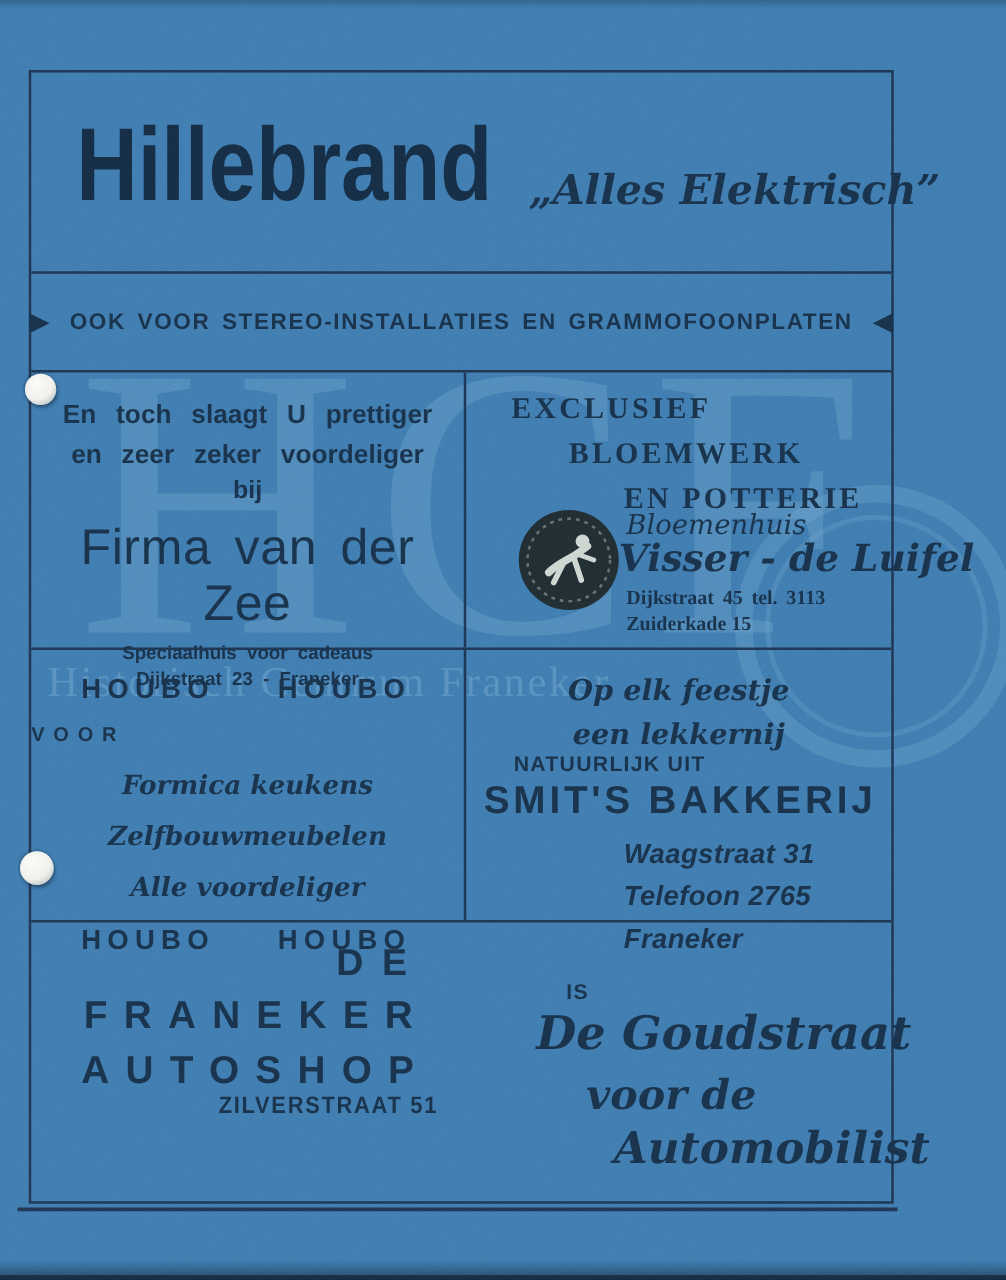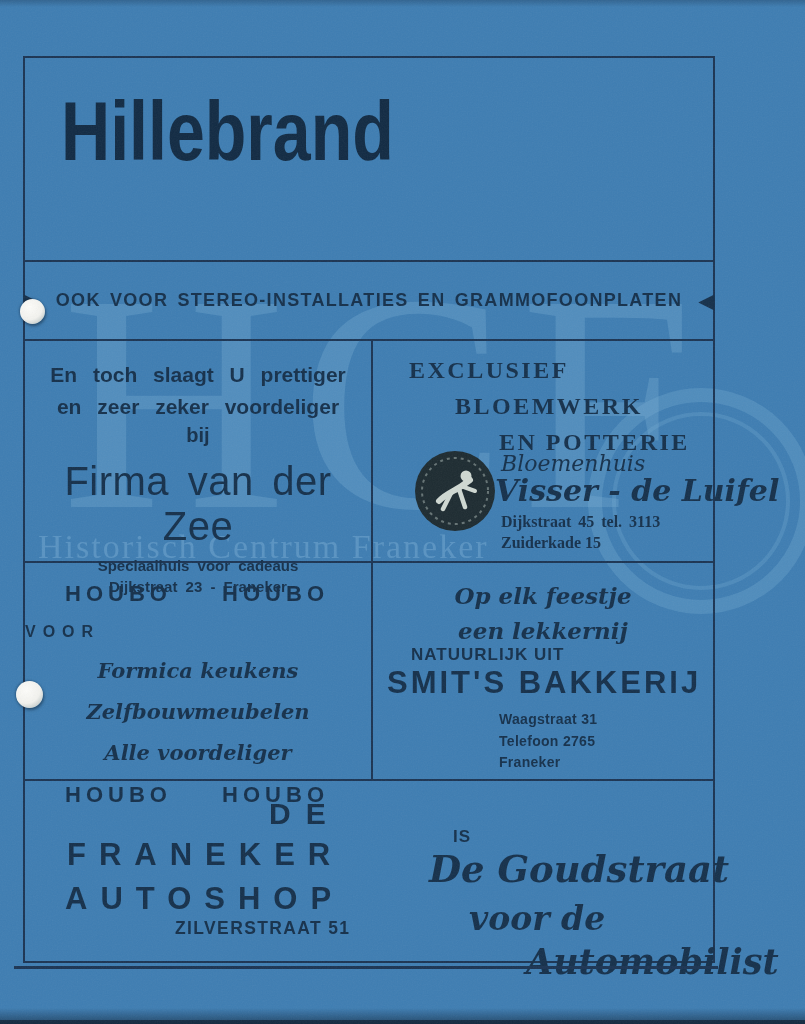--- a/index.html
+++ b/index.html
@@ -44,21 +44,21 @@
   .hole-2 { left:16px; top:681px; width:27px; height:27px; }
 
   
   .ad-table {
     position:absolute; left:23px; top:56px; width:692px; height:907px;
     border:2px solid #1b3453; display:flex; flex-direction:column;
   }
   .extra-bottom-rule { position:absolute; left:14px; top:966px; width:704px; height:3px; background:#1b3453; }
 
   .row { border-bottom:2px solid #1b3453; position:relative; }
-  .row-header { height:204px; }
+  .row-header { height:161px; }
   .row-banner { height:79px; display:flex; align-items:center; justify-content:center; gap:16px; }
   .row-mid { display:flex; }
   .row-mid1 { height:222px; }
   .row-mid2 { height:218px; }
   .row-bottom { flex:1; border-bottom:none; position:relative;padding-left:20px; }
   .cell-l { width:348px; border-right:2px solid #1b3453; position:relative; height:100%; }
   .cell-r { flex:1; position:relative; height:100%; }
 
   
   .brand {
@@ -107,51 +107,52 @@
     font-style:italic; font-weight:bold; font-size:21px; }
   .houbo-items div { line-height:1.95; }
   .houbo-bottom { margin-top:8px; }
 
   
   .bak-slogan { text-align:center; margin-top:16px; font-family:"DejaVu Serif", serif;
     font-style:italic; font-weight:bold; font-size:23px; line-height:1.5; }
   .bak-pre { position:absolute; left:38px; top:82px; font-size:17px; font-weight:bold; letter-spacing:1px; }
   .bak-name { position:absolute; left:14px; top:102px; font-size:31px; font-weight:bold;
     letter-spacing:3px; white-space:nowrap; }
-  .bak-addr { position:absolute; left:126px; top:146px; font-size:14px; font-weight:bold;
-    line-height:1.55; letter-spacing:.3px; }
+  .bak-addr { position:absolute; left:126px; top:146px; font-size:22px; font-weight:bold;
+    line-height:1.55; letter-spacing:.3px;font-style:italic; }
 
   
   .auto-de { position:absolute; left:244px; top:16px; font-size:30px; font-weight:bold; letter-spacing:15px; }
   .auto-l2 { position:absolute; left:42px; top:56px; font-size:31px; font-weight:bold; letter-spacing:13px; }
   .auto-l3 { position:absolute; left:40px; top:100px; font-size:31px; font-weight:bold; letter-spacing:13px; }
   .auto-street { position:absolute; left:150px; top:136px; font-size:19px; font-weight:bold;
     letter-spacing:1.5px; transform:scaleX(.92); transform-origin:left top; }
   .auto-is { position:absolute; left:428px; top:46px; font-size:17px; font-weight:bold; letter-spacing:1px; }
   .auto-s1 { position:absolute; left:404px; top:66px; font-family:"DejaVu Serif", serif;
     font-style:italic; font-weight:bold; font-size:37px; white-space:nowrap; }
   .auto-s2 { position:absolute; left:444px; top:118px; font-family:"DejaVu Serif", serif;
     font-style:italic; font-weight:bold; font-size:33px; }
   .auto-s3 { position:absolute; left:466px; top:160px; font-family:"DejaVu Serif", serif;
-    font-style:italic; font-weight:bold; font-size:35px; white-space:nowrap;margin-left:35px; }
+    font-style:italic; font-weight:bold; font-size:35px; white-space:nowrap; }
 </style>
 </head>
 <body>
 
 <div class="page">
 
   <div class="wm-letters">HCF</div>
   <div class="wm-ring"></div>
   <div class="wm-ring2"></div>
   <div class="wm-text">Historisch Centrum Franeker</div>
 
   <div class="ad-table">
 
     <div class="row row-header">
       <div class="brand">Hillebrand</div>
+      <div class="tagline">„Alles Elektrisch”</div>
     </div>
 
     <div class="row row-banner">
       <span class="banner-arrow">▶</span>
       <span class="banner-text">OOK VOOR STEREO-INSTALLATIES EN GRAMMOFOONPLATEN</span>
       <span class="banner-arrow">◀</span>
     </div>
 
     <div class="row row-mid row-mid1">
       <div class="cell-l vdz">

